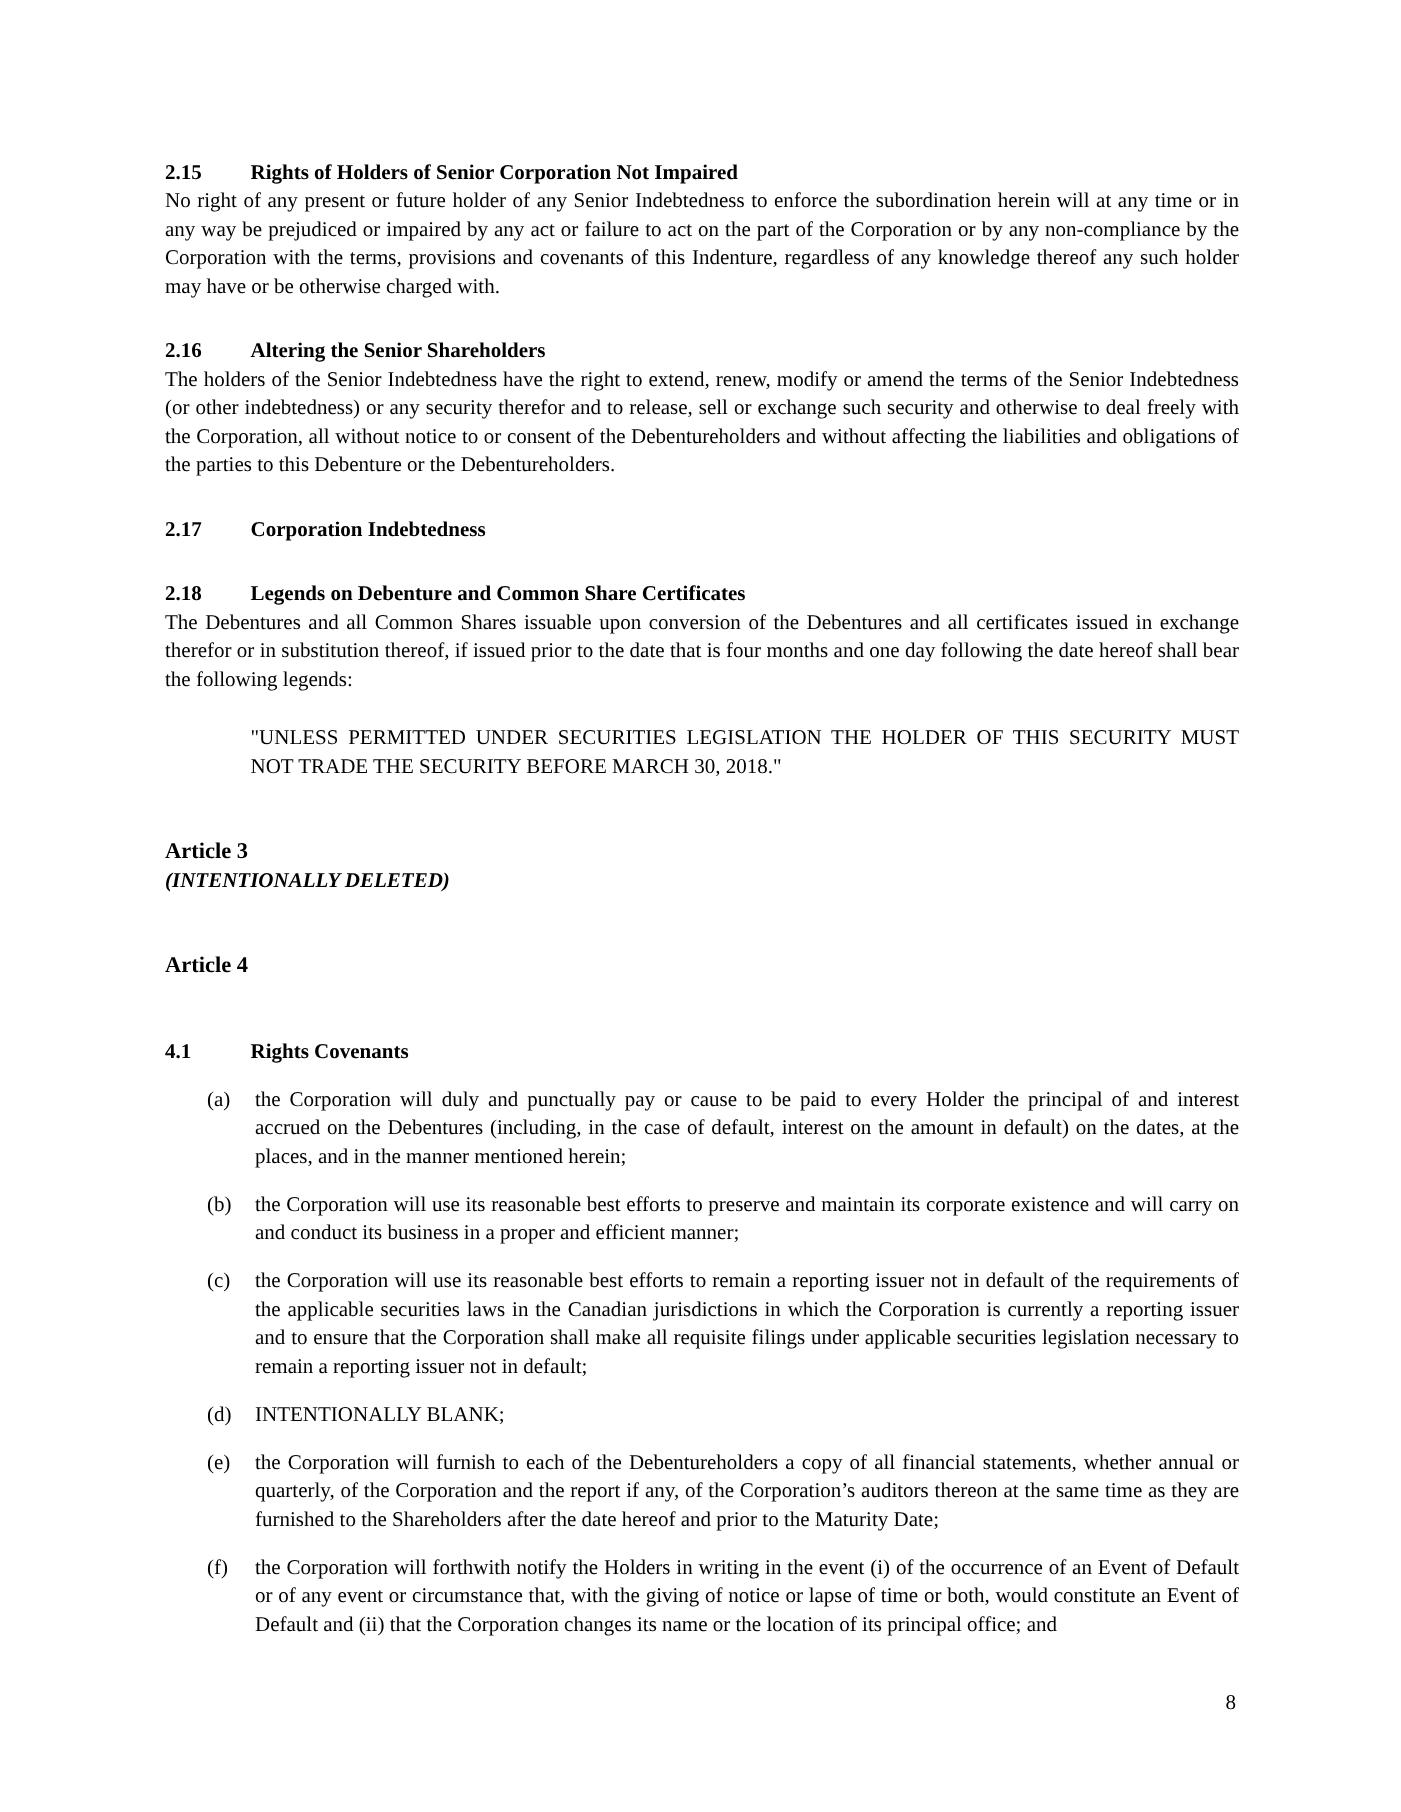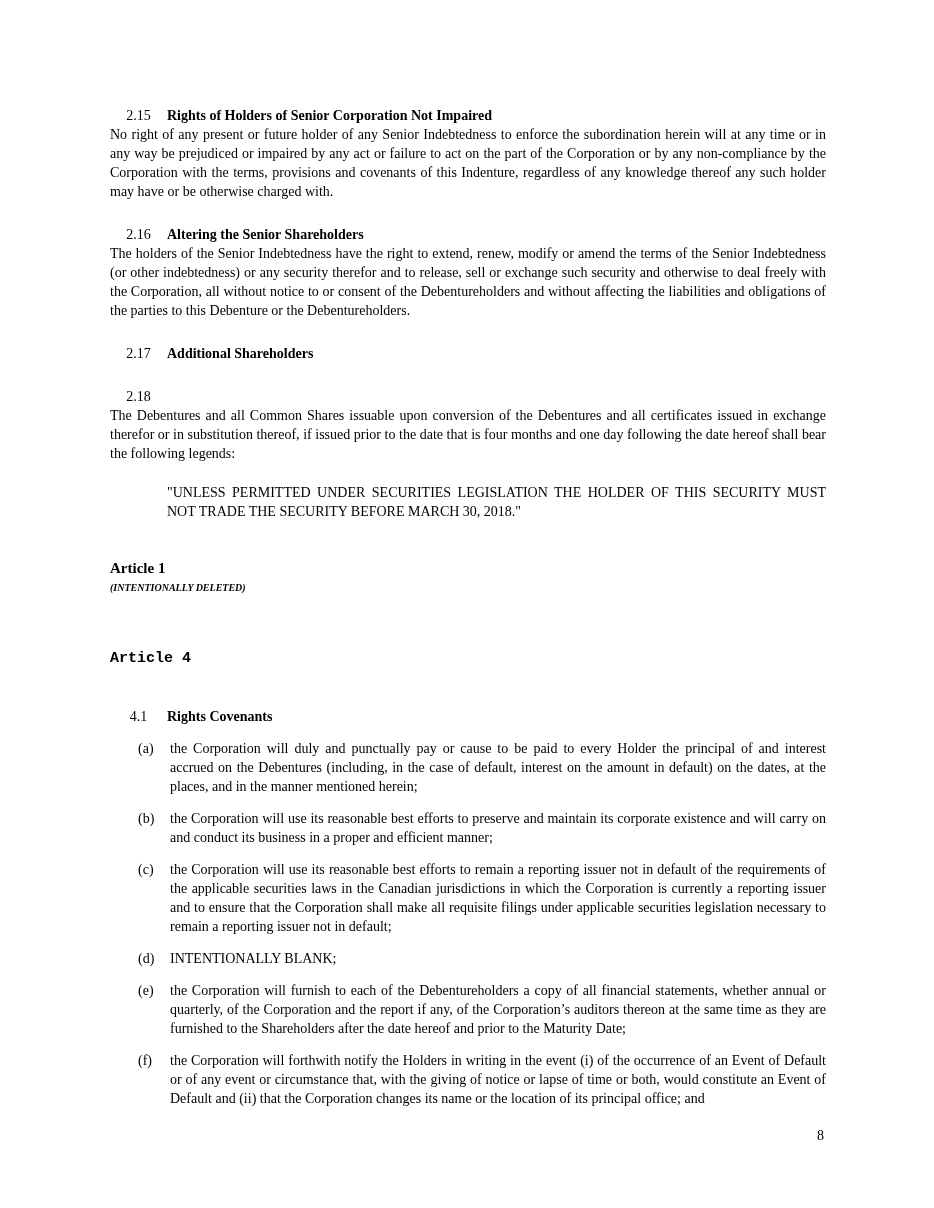--- a/index.html
+++ b/index.html
@@ -16,33 +16,33 @@
   .content {
     position: absolute;
     left: 110px;
     top: 106px;
     width: 716px;
     font-size: 14px;
     line-height: 19px;
   }
   .sec { margin-bottom: 24px; }
   .sec-head { display: flex; }
-  .sec-num { flex: none; width: 57px; font-weight: normal; text-align: center; }
+  .sec-num { flex: none; width: 57px; font-weight: bold; }
   .sec-title { font-weight: bold; }
   .sec-body { text-align: justify; }
   .legend-quote {
     margin-top: 20px;
     padding-left: 57px;
     text-align: justify;
   }
   .article { margin-bottom: 0; }
   .article-3 { margin-top: 37px; }
-  .article-4 { margin-top: 52px; font-family: Liberation Mono, monospace; }
+  .article-4 { margin-top: 37px; }
   .article-title { font-weight: bold; font-size: 15px; line-height: 20px; }
-  .article-sub { font-weight: bold; font-size: 10px; line-height: 19px; }
+  .article-sub { font-weight: bold; font-size: 14px; line-height: 19px; }
   .article-sub.italic { font-style: italic; }
   .article-sub.underline { text-decoration: underline; }
   .covenants { margin-top: 38px; }
   .cov-list { margin-top: 0; }
   .cov-item { display: flex; margin-top: 13px; }
   .cov-label { flex: none; width: 32px; margin-left: 28px; }
   .cov-text { flex: 1; text-align: justify; }
   .page-number {
     position: absolute;
     right: 110px;
@@ -69,34 +69,35 @@
       <div class="sec-head">
         <span class="sec-num">2.16</span>
         <span class="sec-title">Altering the Senior Shareholders</span>
       </div>
       <div class="sec-body">The holders of the Senior Indebtedness have the right to extend, renew, modify or amend the terms of the Senior Indebtedness (or other indebtedness) or any security therefor and to release, sell or exchange such security and otherwise to deal freely with the Corporation, all without notice to or consent of the Debentureholders and without affecting the liabilities and obligations of the parties to this Debenture or the Debentureholders.</div>
     </div>
 
     <div class="sec">
       <div class="sec-head">
         <span class="sec-num">2.17</span>
-        <span class="sec-title">Additional Shareholders</span>
+        <span class="sec-title">Corporation Indebtedness</span>
       </div>
     </div>
 
     <div class="sec">
       <div class="sec-head">
         <span class="sec-num">2.18</span>
+        <span class="sec-title">Legends on Debenture and Common Share Certificates</span>
       </div>
       <div class="sec-body">The Debentures and all Common Shares issuable upon conversion of the Debentures and all certificates issued in exchange therefor or in substitution thereof, if issued prior to the date that is four months and one day following the date hereof shall bear the following legends:</div>
       <div class="legend-quote">"UNLESS PERMITTED UNDER SECURITIES LEGISLATION THE HOLDER OF THIS SECURITY MUST NOT TRADE THE SECURITY BEFORE MARCH 30, 2018."</div>
     </div>
 
     <div class="article article-3">
-      <div class="article-title">Article 1</div>
+      <div class="article-title">Article 3</div>
       <div class="article-sub italic">(INTENTIONALLY DELETED)</div>
     </div>
 
     <div class="article article-4">
       <div class="article-title">Article 4</div>
     </div>
 
     <div class="covenants">
       <div class="sec-head">
         <span class="sec-num">4.1</span>

